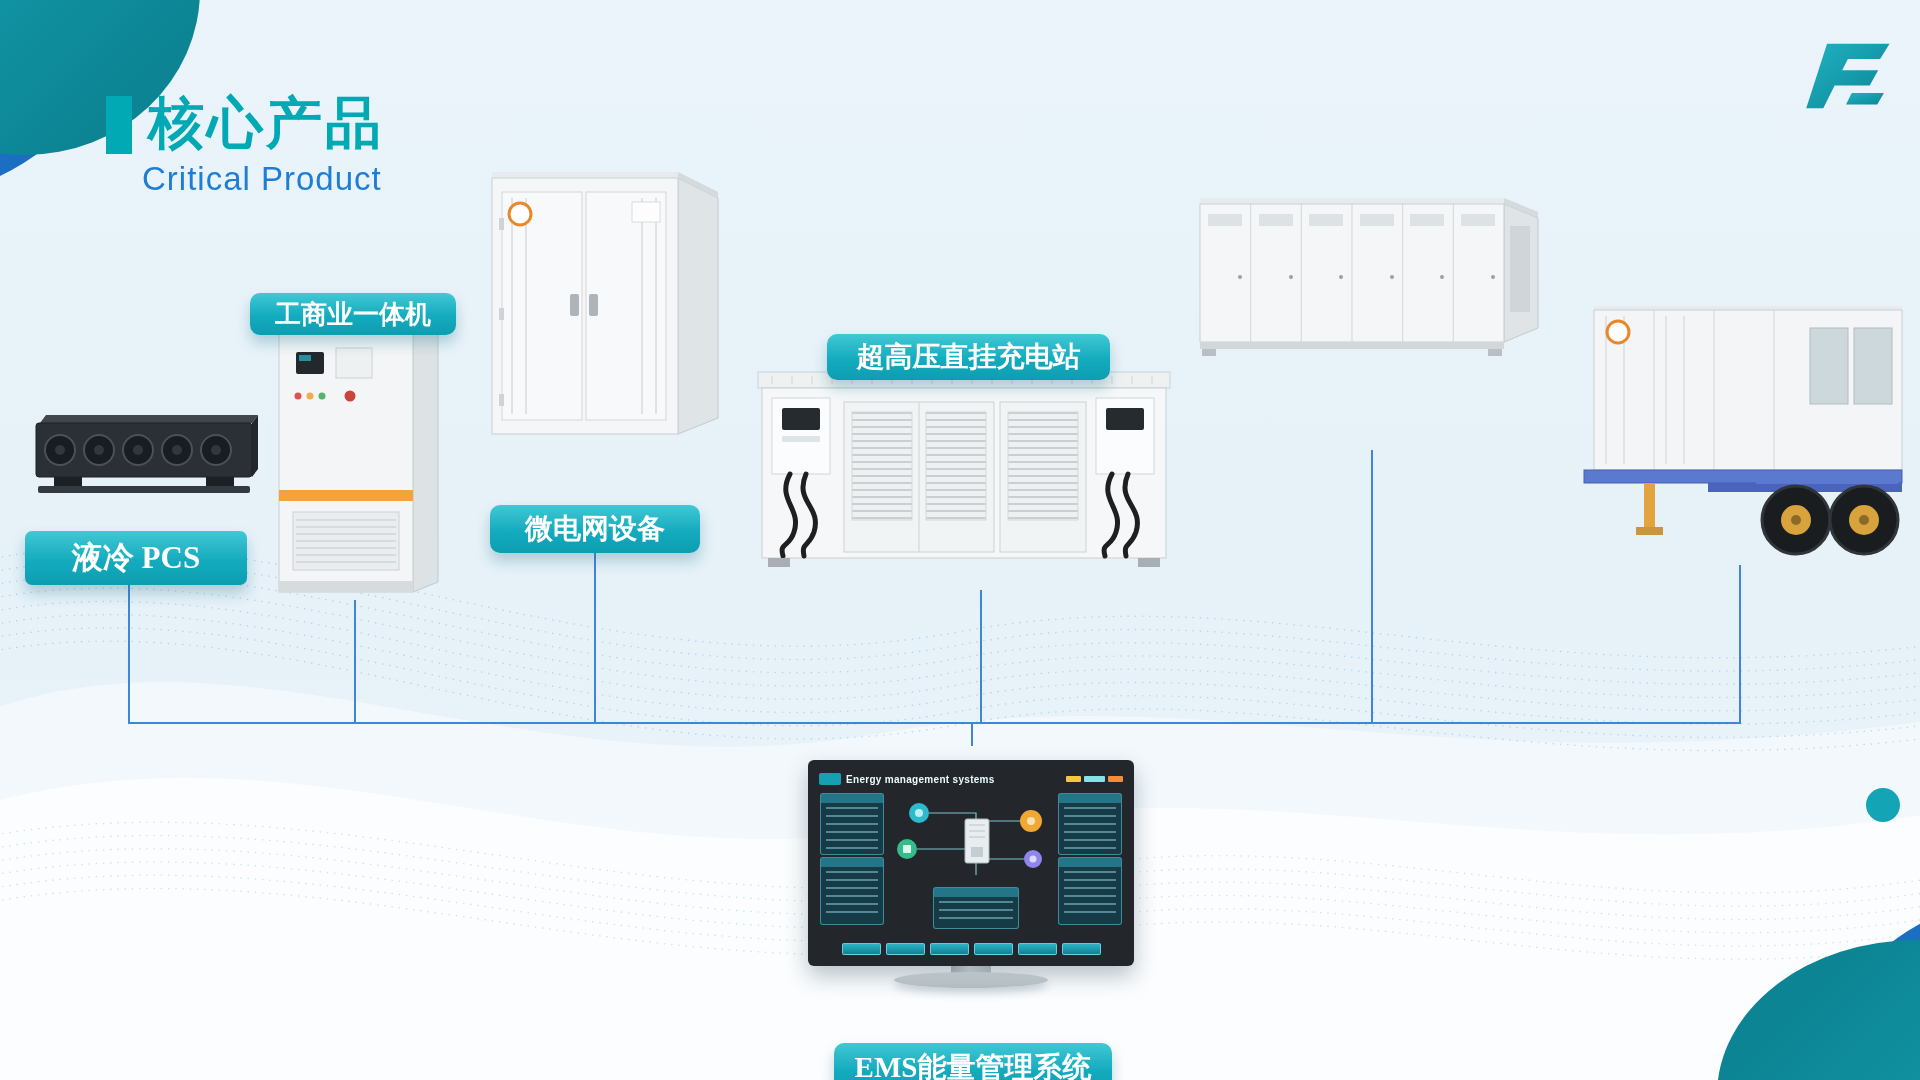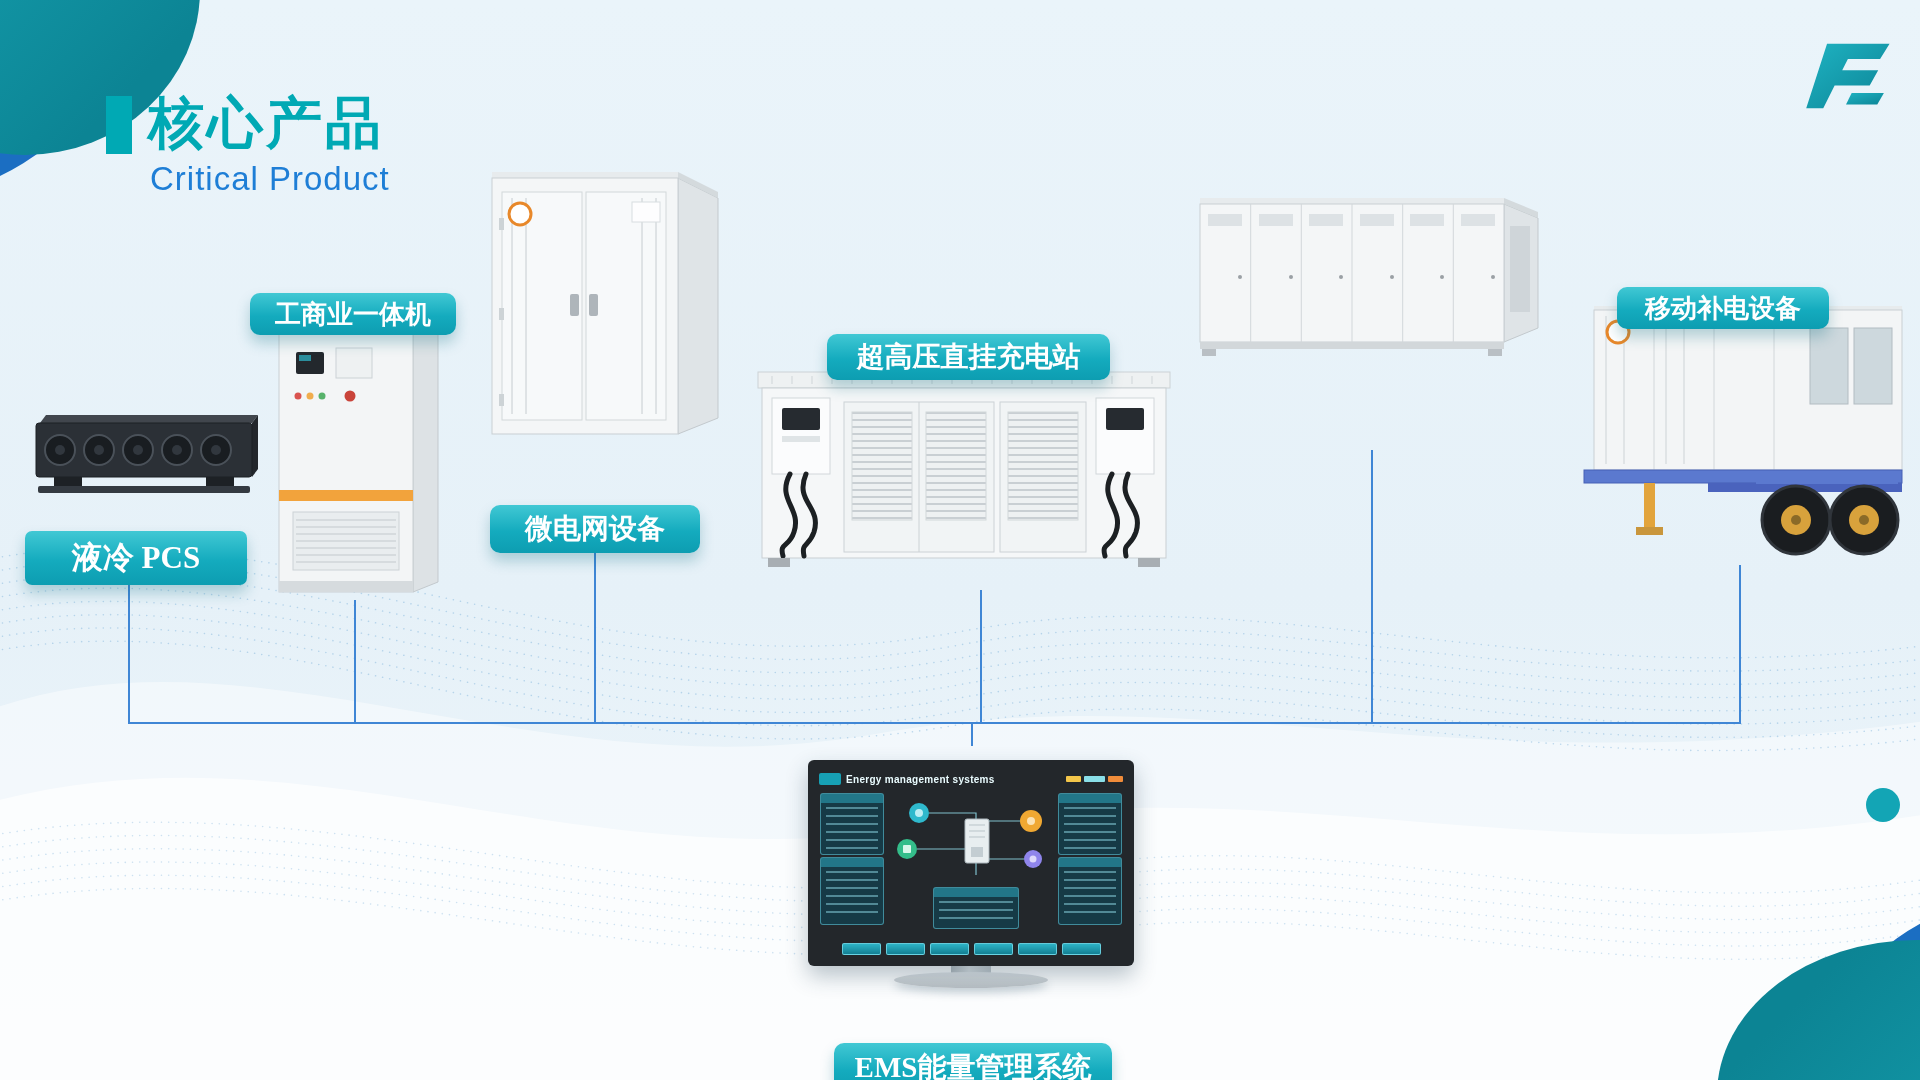--- a/index.html
+++ b/index.html
@@ -20,21 +20,21 @@
   .br-teal  { right:-160px; bottom:-170px; width:400px; height:310px; border-radius:50%;
               background:linear-gradient(315deg,#18a7b6 0%, #0c8494 80%); }
   .side-dot { left:1866px; top:788px; width:34px; height:34px; border-radius:50%;
               background:#13a5b5; }
 
   
   .hdr { position:absolute; z-index:3; left:106px; top:86px; }
   .hdr-bar { position:absolute; left:0; top:10px; width:26px; height:58px; background:#00a9b4; }
   .hdr-title { position:absolute; left:42px; top:0; font-size:56px; font-weight:800;
                color:#00a9b4; letter-spacing:3px; white-space:nowrap; }
-  .hdr-sub { position:absolute; left:44px; top:74px; font-size:33px; color:#1e7ed6;
+  .hdr-sub { position:absolute; left:36px; top:74px; font-size:33px; color:#1e7ed6;
              letter-spacing:1px; white-space:nowrap; }
 
   .logo { position:absolute; z-index:3; left:1798px; top:40px; width:96px; height:72px; }
 
   
   .cline { position:absolute; z-index:2; background:#3f86d5; }
   .v { width:2px; }
   .h { height:2px; }
 
   
@@ -307,23 +307,20 @@
   </div>
   <div class="pill" style="left:250px; top:254px; width:206px; height:42px; font-size:26px;">
     <span>工商业一体机</span>
   </div>
   <div class="pill" style="left:827px; top:295px; width:283px; height:46px; font-size:28px;">
     <span>超高压直挂充电站</span>
   </div>
   <div class="pill" style="left:490px; top:466px; width:210px; height:48px; font-size:28px;">
     <span>微电网设备</span>
   </div>
-  <div class="pill" style="left:1617px; top:248px; width:212px; height:42px; font-size:26px;">
-    <span>移动补电设备</span>
-  </div>
   <div class="pill" style="left:834px; top:1004px; width:278px; height:50px; font-size:29px;text-align:right;">
     <span>EMS能量管理系统</span>
   </div>
 
   <div class="monitor">
     <div class="mscreen">
       <div class="ms-header">
         <div class="ms-logo"></div>
         <div class="ms-title">Energy management systems</div>
         <div class="ms-chips">

